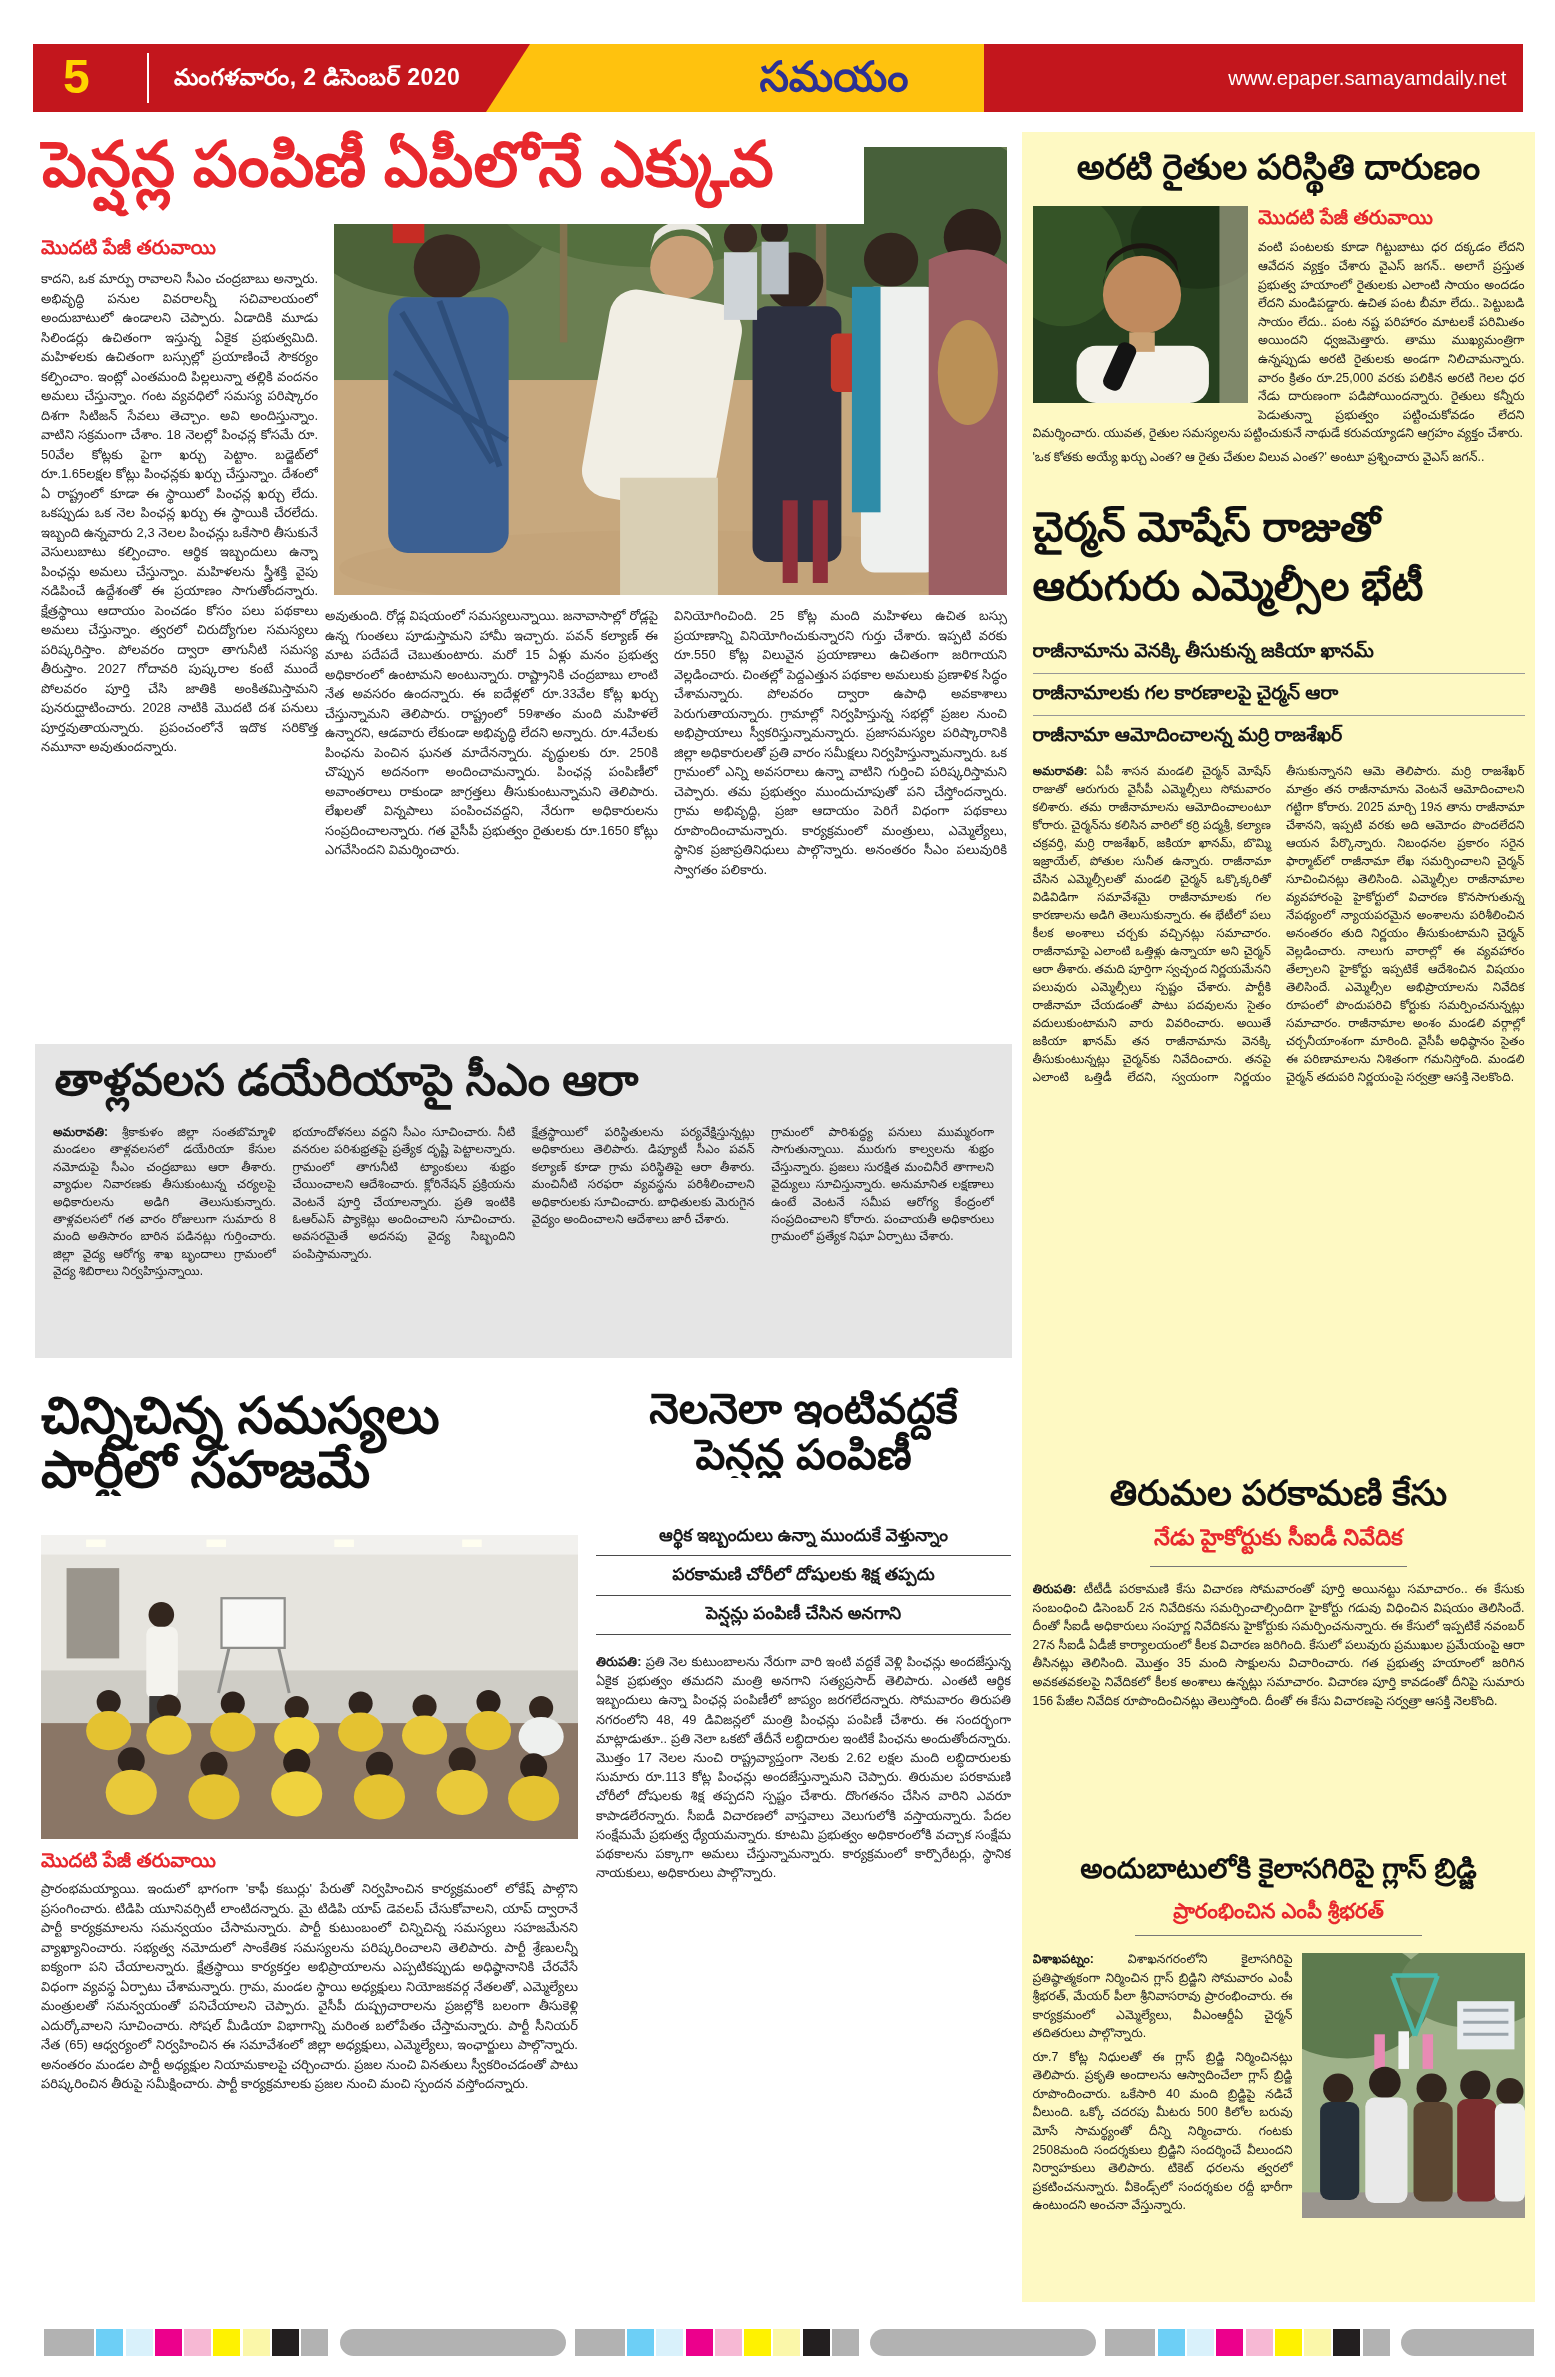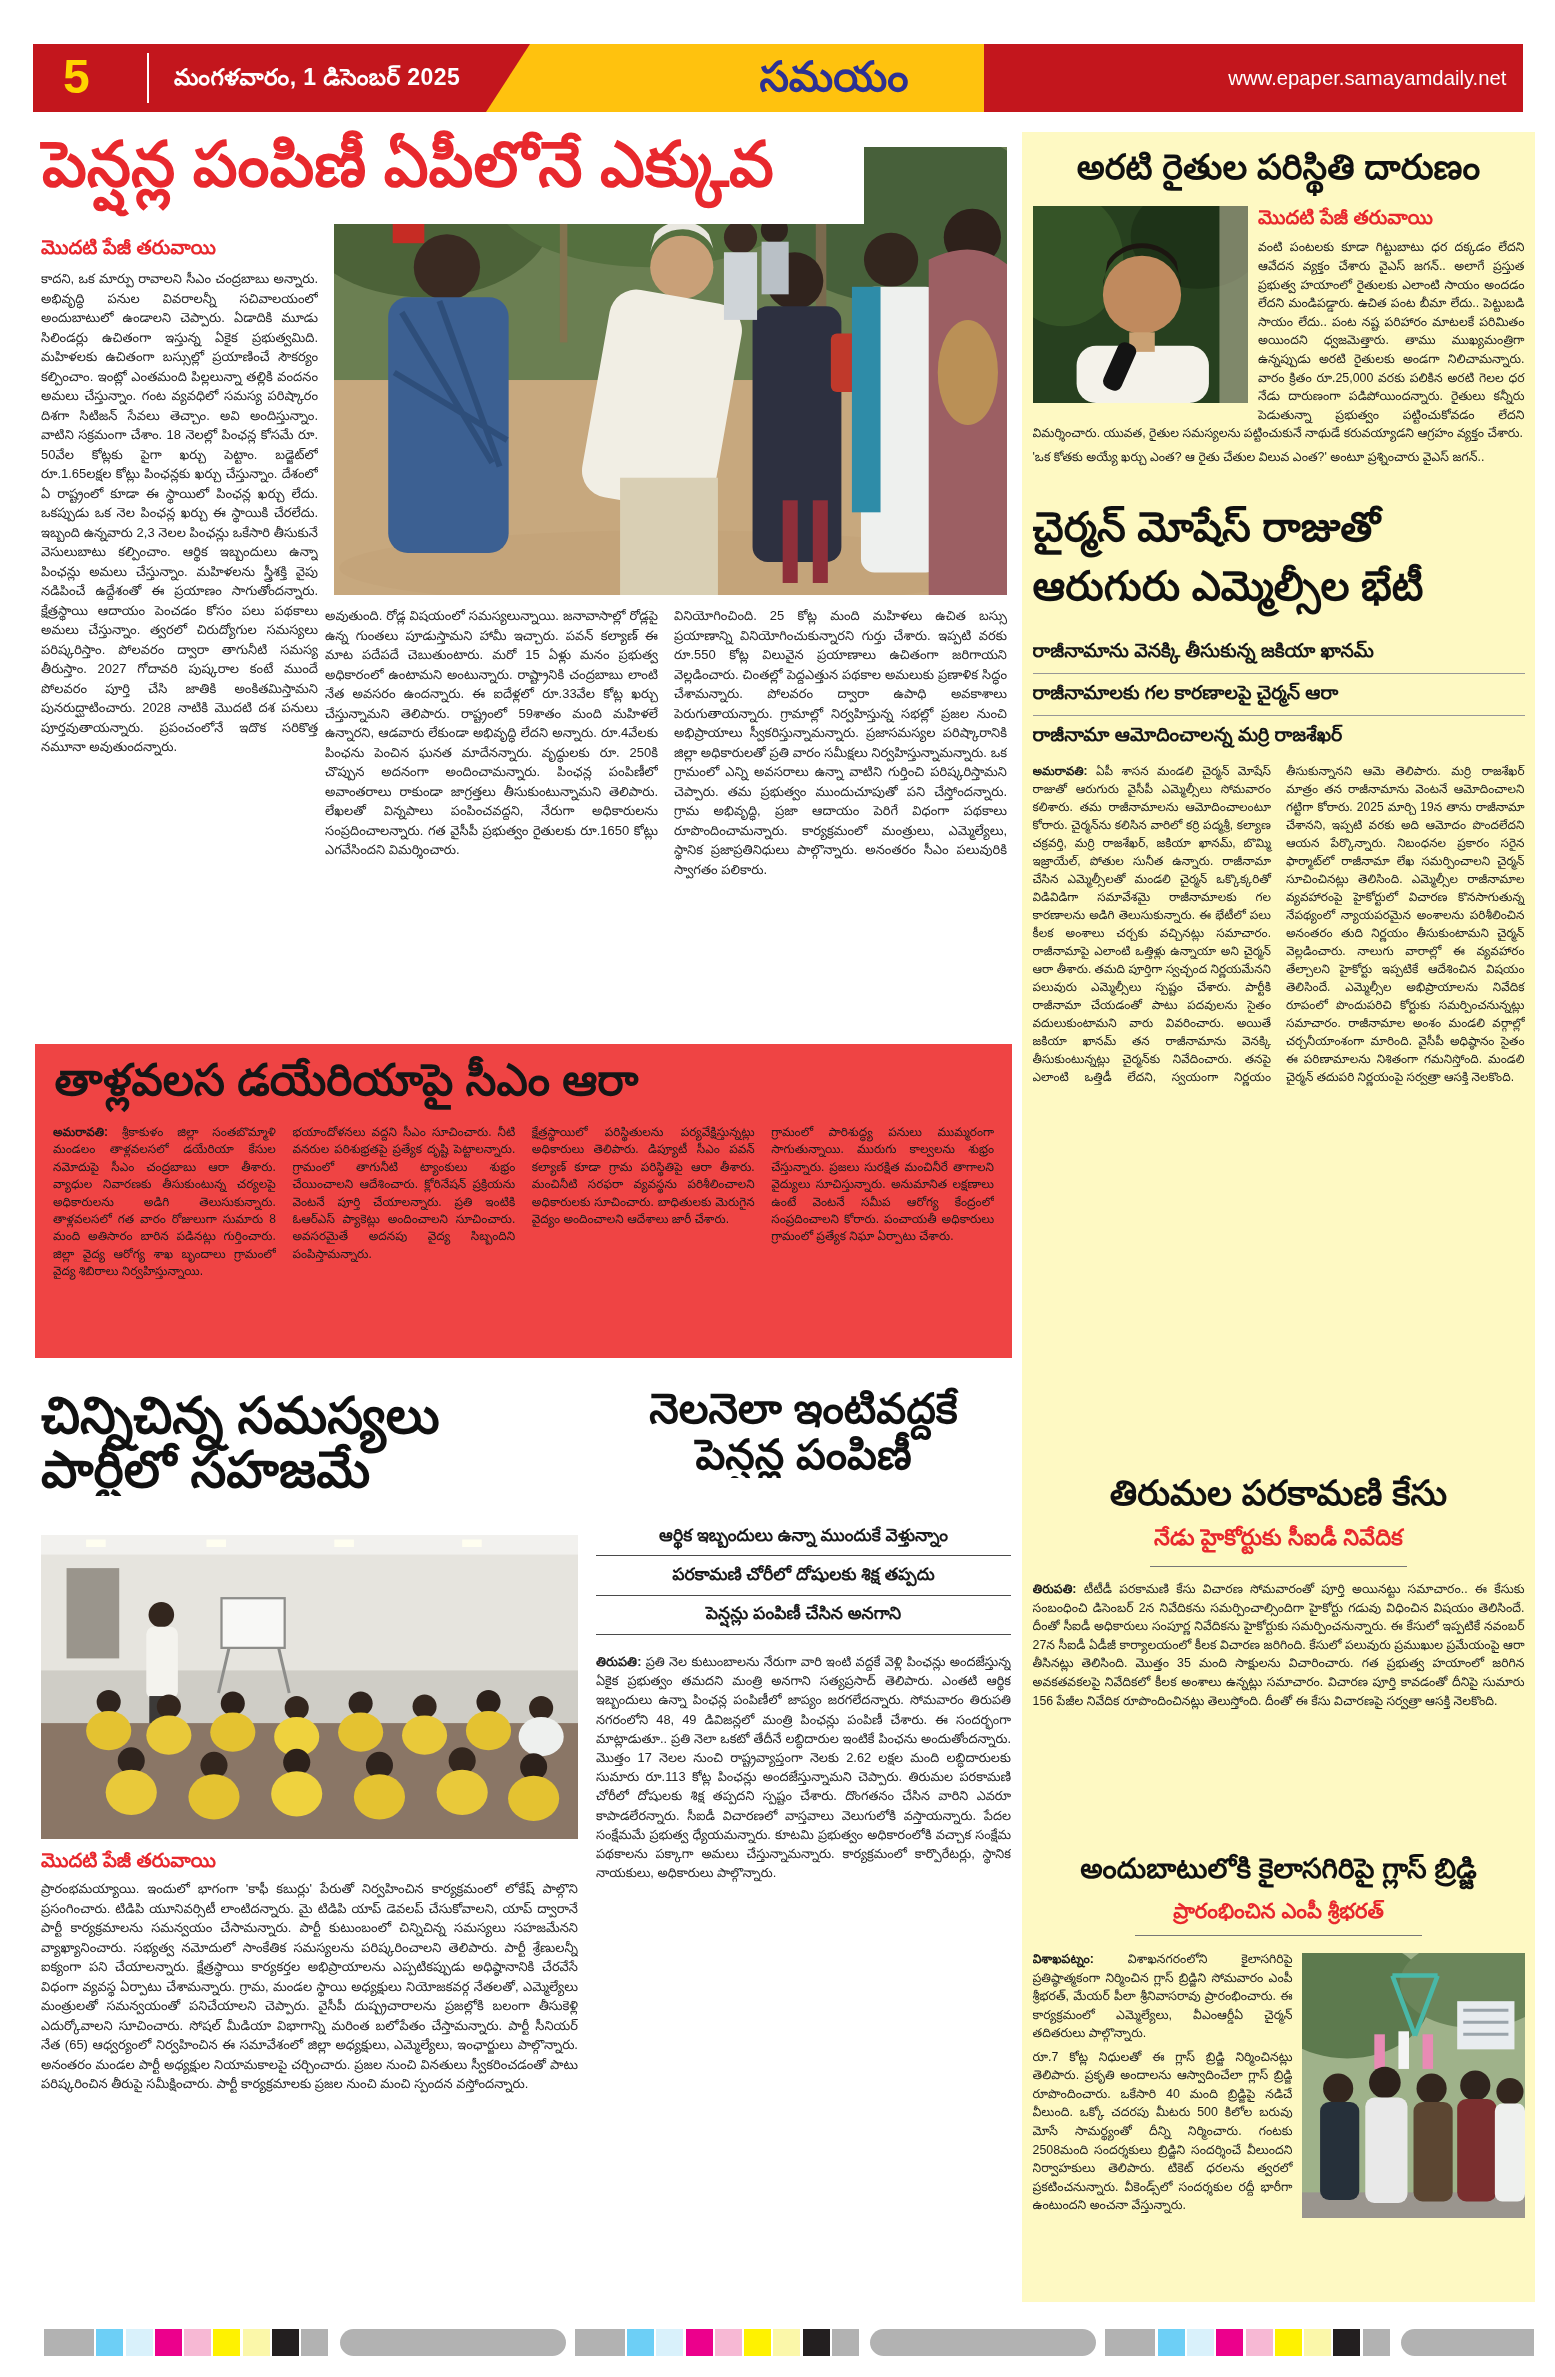--- a/index.html
+++ b/index.html
@@ -30,21 +30,21 @@
 
   .abs{position:absolute;box-sizing:border-box;overflow:hidden;}
 
   
   .col-left{left:41px;top:236px;width:277px;height:796px;}
   .photo-main{left:334px;top:147px;width:673px;height:448px;z-index:1;}
   .ucol1{left:325px;top:606px;width:333px;height:424px;}
   .ucol2{left:674px;top:606px;width:333px;height:424px;}
 
   
-  .talla{left:35px;top:1044px;width:977px;height:314px;background:#ef4444;}
+  .talla{left:35px;top:1044px;width:977px;height:314px;background:#e5e5e5;}
   .talla h2{margin:10.5px 0 0 19.6px;font-size:44px;font-weight:700;color:#161616;}
   .talla-cols{position:absolute;left:18px;right:18px;top:80px;bottom:10.5px;display:flex;gap:16.6px;}
   .talla-cols .tcol{flex:1;font-size:12px;line-height:1.45;text-align:justify;overflow:hidden;}
 
   
   .chinni-head{left:41px;top:1389px;width:536px;font-size:51px;font-weight:700;line-height:1.05;color:#111;}
   .photo-meeting{left:41px;top:1535px;width:537px;height:304px;}
   .chinni-tag{left:41px;top:1849px;width:376px;}
   .chinni-body{left:41px;top:1879px;width:537px;height:412px;}
 
@@ -88,21 +88,21 @@
 </head>
 <body>
 
 <div id="page">
 
   <div class="hdr">
     <div class="hdr-red-left"></div>
     <div class="hdr-red-right"></div>
     <div class="pagenum">5</div>
     <div class="hdr-div"></div>
-    <div class="hdr-date">మంగళవారం, 1 డిసెంబర్ 2025</div>
+    <div class="hdr-date">మంగళవారం, 2 డిసెంబర్ 2020</div>
     <div class="masthead">సమయం</div>
     <div class="hdr-url">www.epaper.samayamdaily.net</div>
   </div>
 
   <div class="abs photo-main">
     <svg viewBox="0 0 894 596" preserveAspectRatio="none">
       <rect width="894" height="596" fill="#c7a87e"></rect>
       <rect width="894" height="310" fill="#6b7f52"></rect>
       <ellipse cx="120" cy="90" rx="170" ry="110" fill="#4c6238"></ellipse>
       <ellipse cx="420" cy="60" rx="210" ry="100" fill="#55703f"></ellipse>

